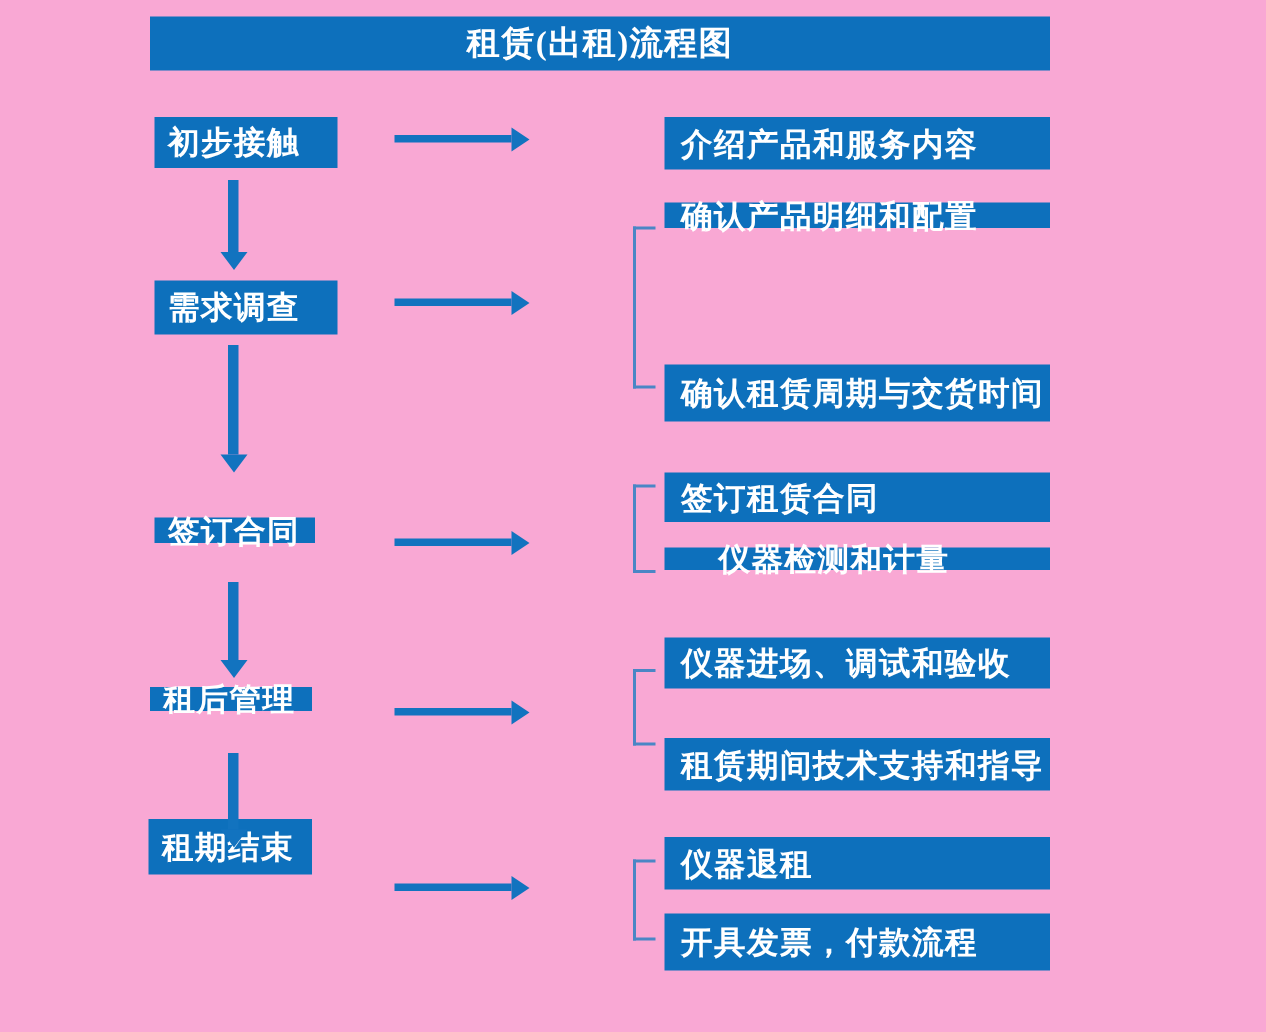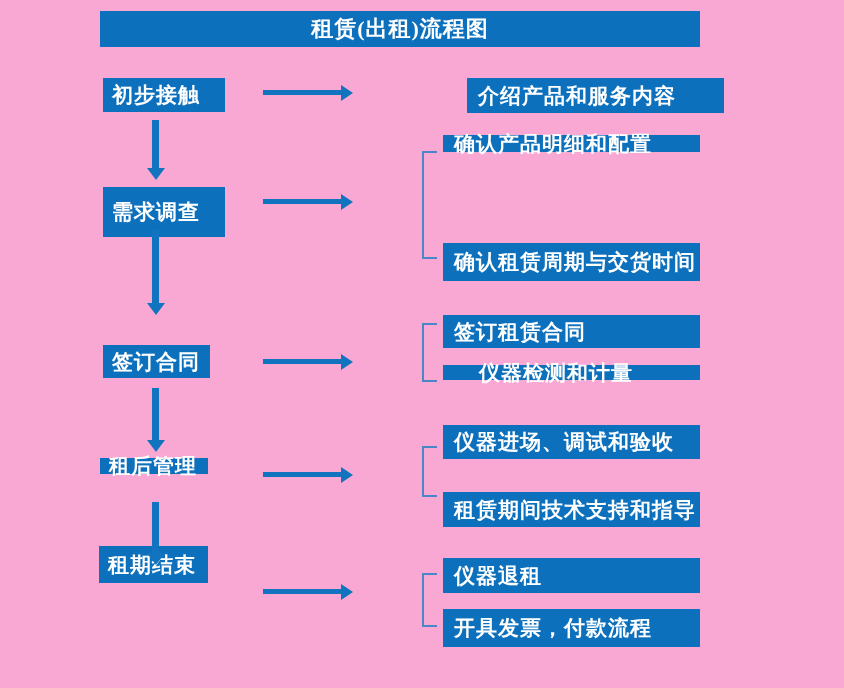--- a/index.html
+++ b/index.html
@@ -19,26 +19,26 @@
     white-space:nowrap;
   }
   .titlebar{
     left:100px;top:11px;width:600px;height:36px;
     justify-content:center;font-size:22px;
   }
   .stepbox{padding-left:9px;}
   .detailbox{left:443px;width:257px;padding-left:11px;}
   
   .lb0{left:103px;top:78px;width:122px;height:34px;}
-  .lb1{left:103px;top:187px;width:122px;height:50px;}
-  .lb2{left:103px;top:345px;width:107px;height:33px;}
+  .lb1{left:103px;top:187px;width:122px;height:36px;}
+  .lb2{left:103px;top:345px;width:107px;height:17px;}
   .lb3{left:100px;top:458px;width:108px;height:16px;}
   .lb4{left:99px; top:546px;width:109px;height:37px;}
   
-  .rb0{top:78px;height:35px;margin-left:24px;}
+  .rb0{top:78px;height:35px;}
   .rb1{top:135px;height:17px;}
   .rb2{top:187px;height:36px;}
   .rb3{top:243px;height:38px;}
   .rb4{top:315px;height:33px;}
   .rb5{top:365px;height:15px;padding-left:36px;}
   .rb6{top:425px;height:34px;}
   .rb7{top:492px;height:35px;}
   .rb8{top:558px;height:35px;}
   .rb9{top:609px;height:38px;}
   

